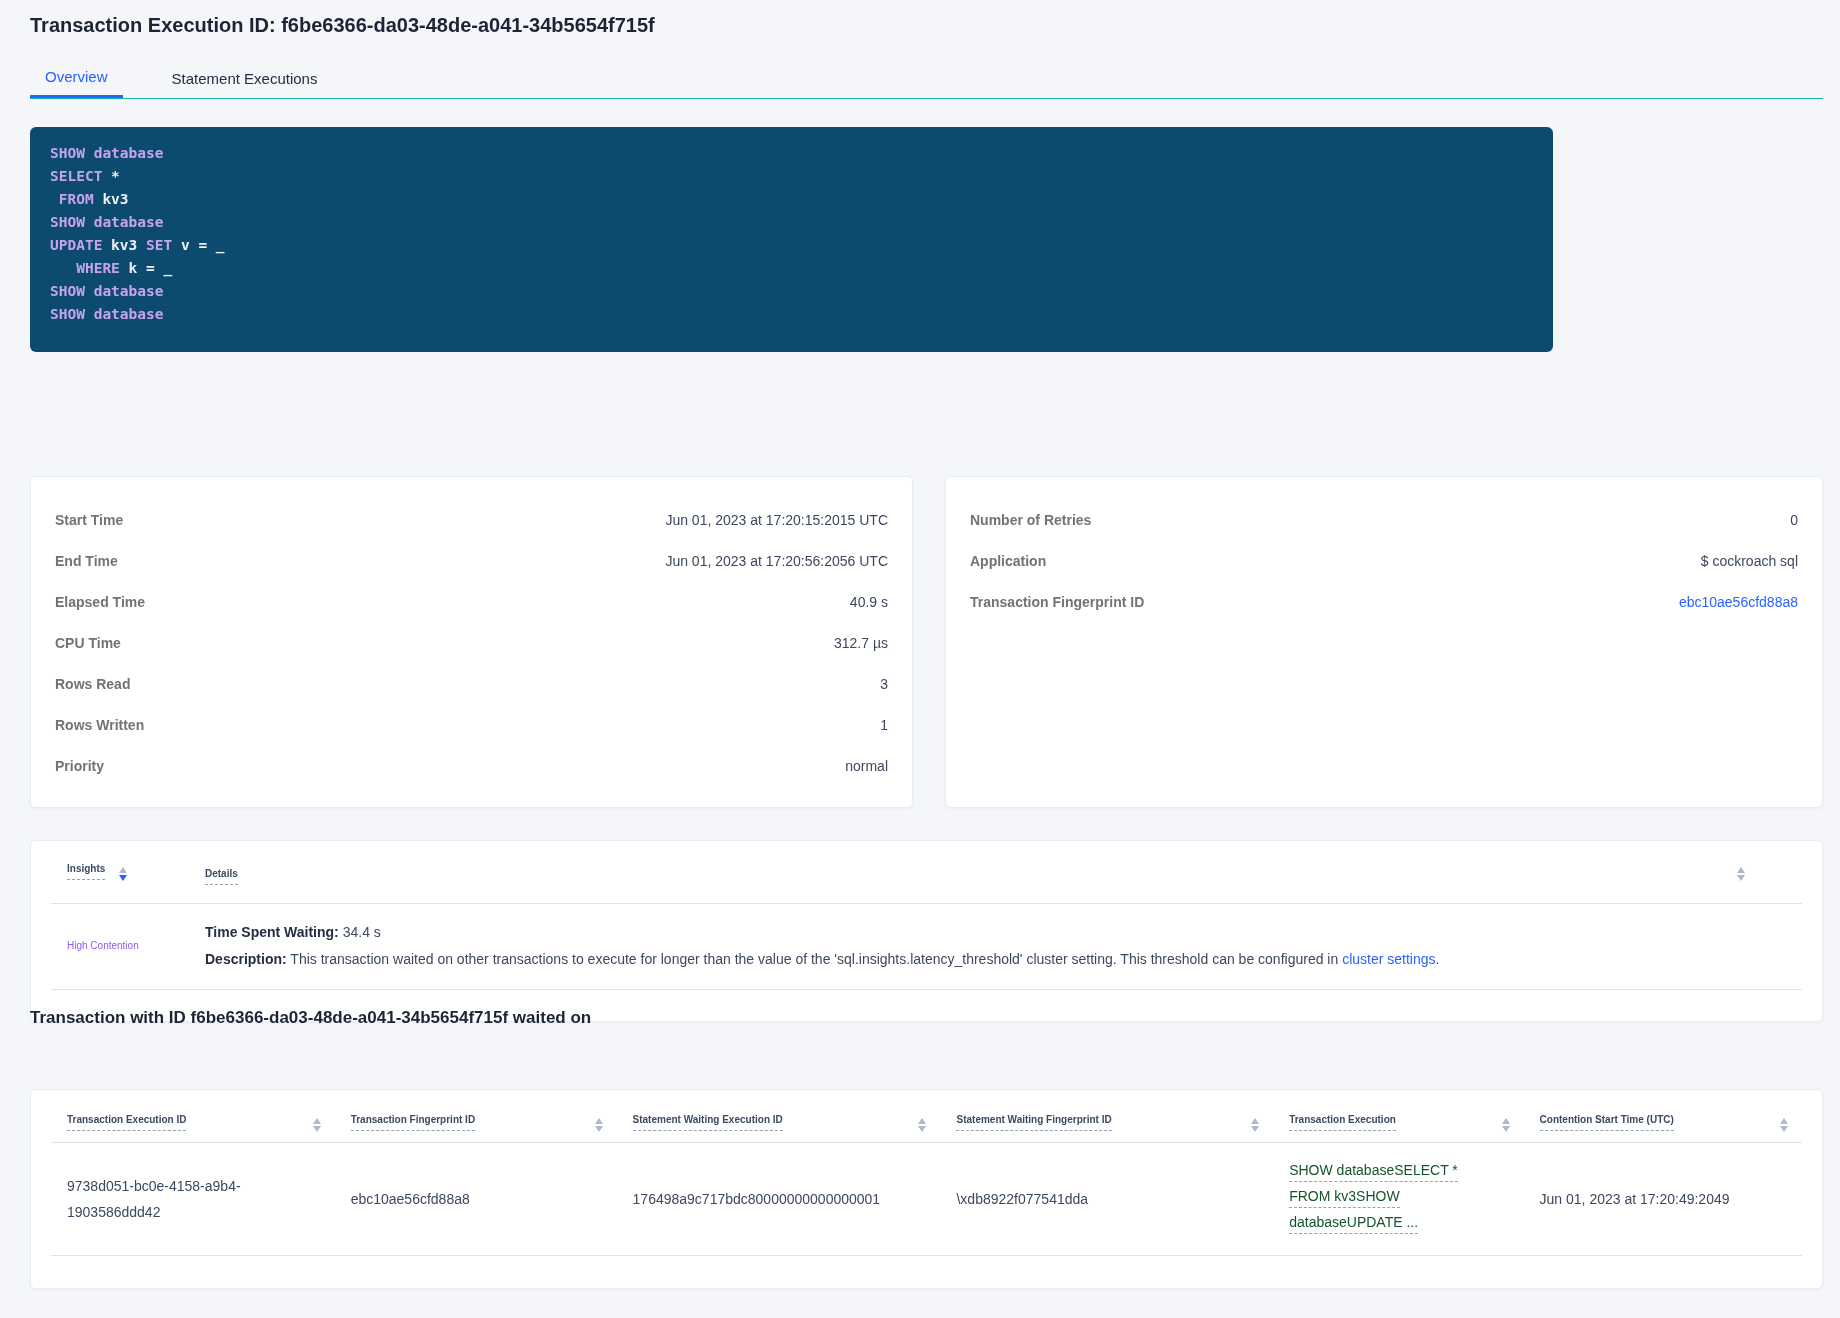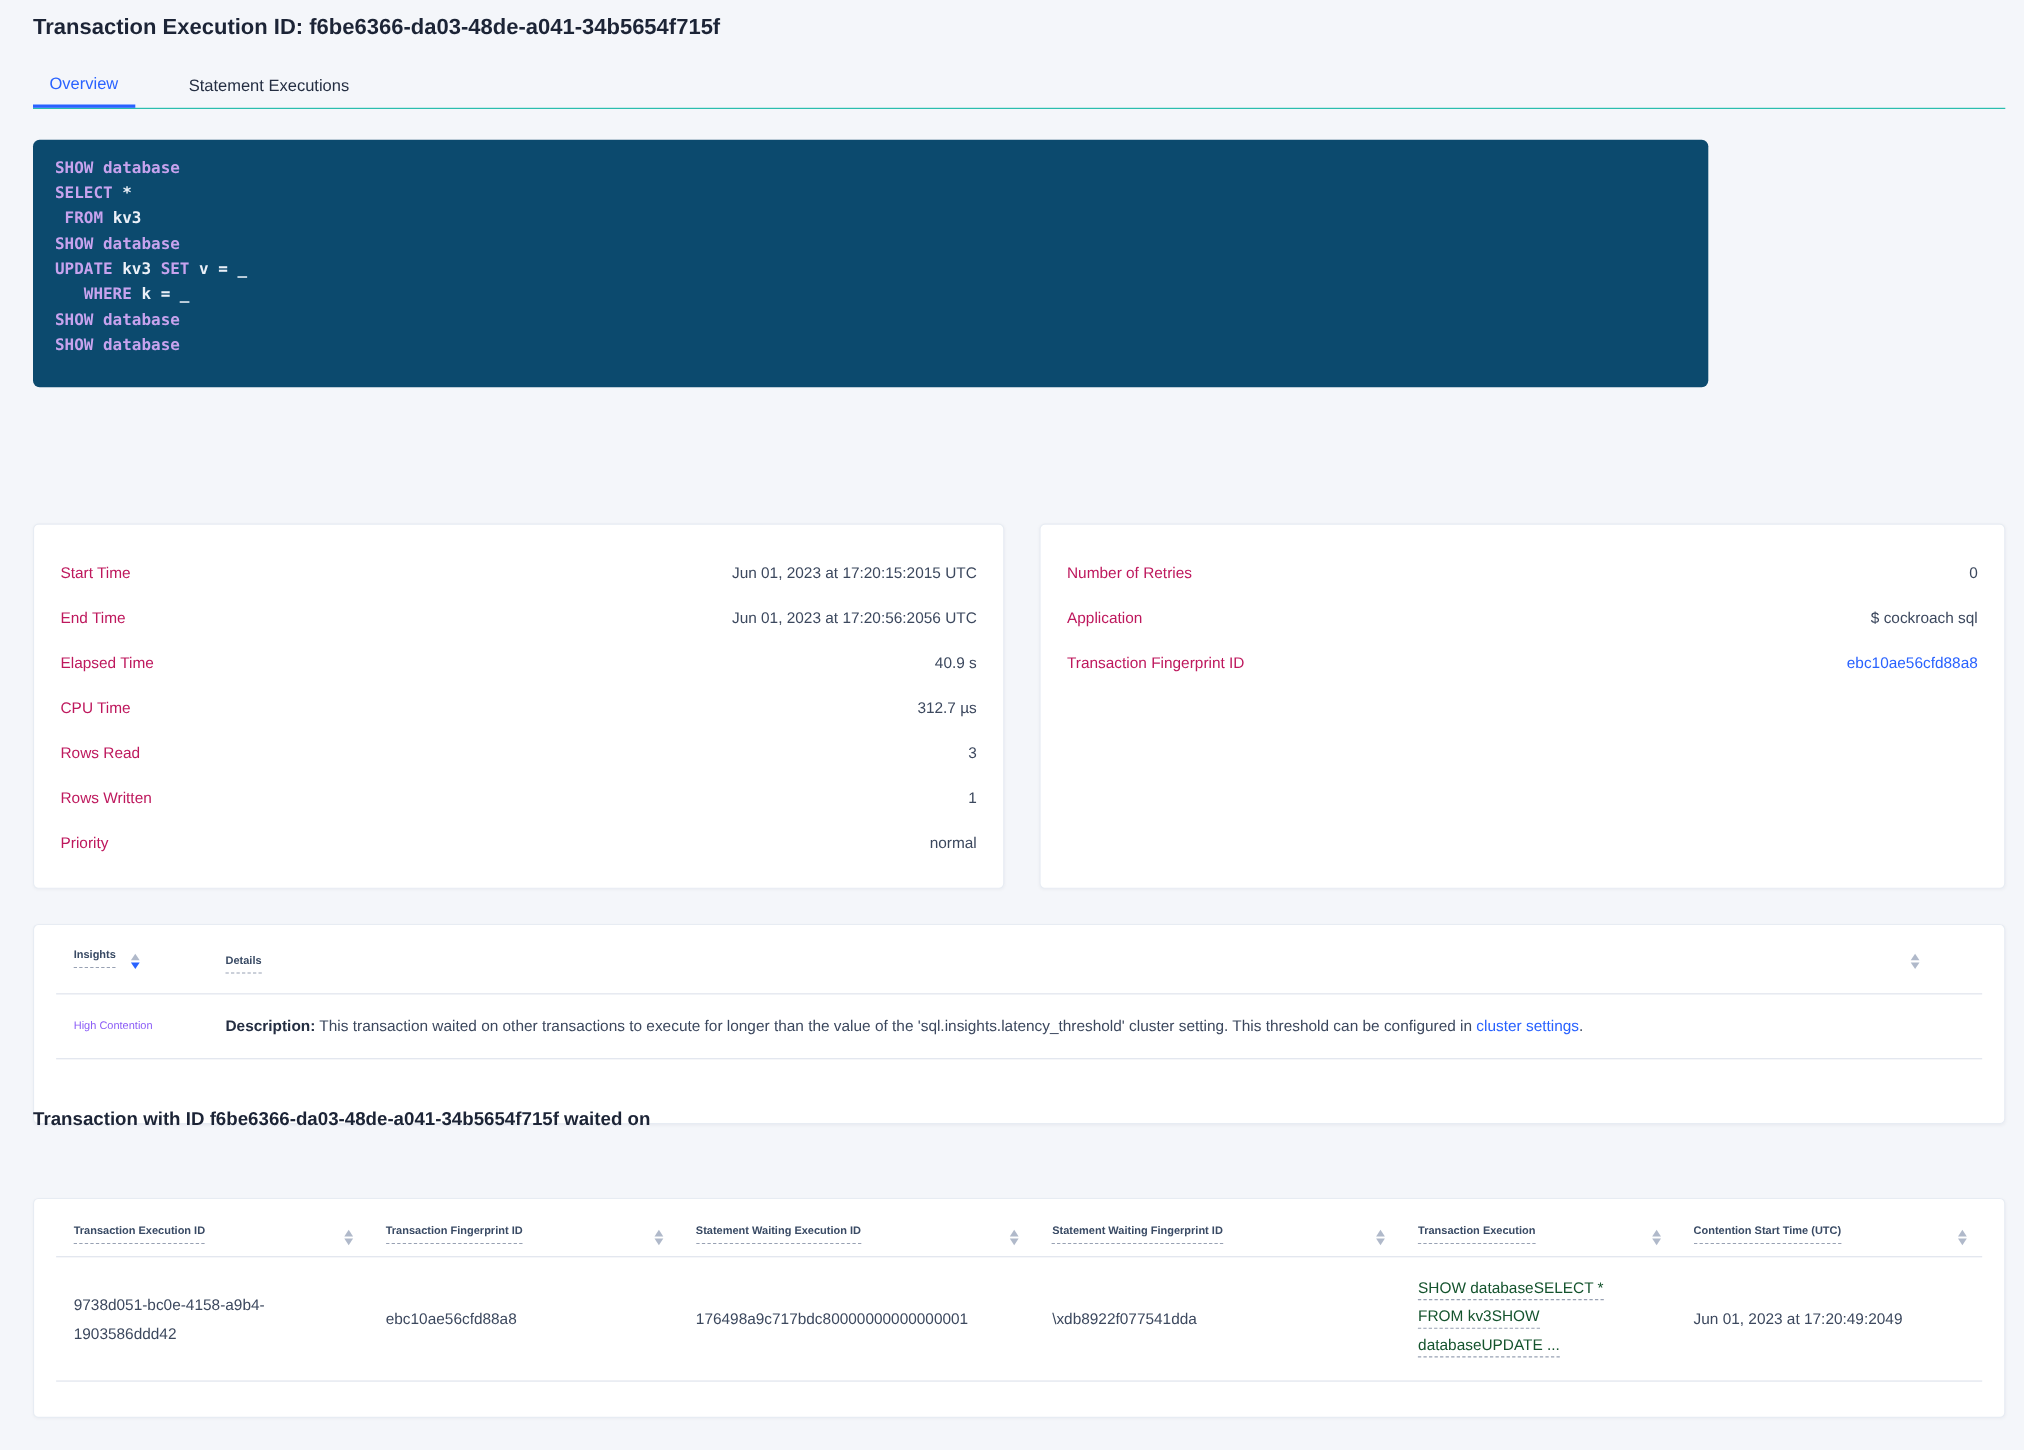--- a/index.html
+++ b/index.html
@@ -57,21 +57,21 @@
     border:1px solid #e7ecf3; border-radius:5px;
     box-sizing:border-box;
     box-shadow:0 1px 3px rgba(20,30,60,0.04);
   }
   #card-left  { left:30px;  top:476px; width:883px; height:332px; padding:22px 24px; }
   #card-right { left:945px; top:476px; width:878px; height:332px; padding:22px 24px; }
   .kv-row {
     display:flex; justify-content:space-between; align-items:center;
     height:41px; font-size:14px;
   }
-  .kv-label { font-weight:normal; color:#be185d; }
+  .kv-label { font-weight:bold; color:#737373; }
   .kv-value { color:#3c485e; text-align:right; }
   a.link { color:#2962ff; text-decoration:none; cursor:pointer; }
 
   
   .th-label {
     font-size:10px; font-weight:bold; color:#394a64;
     padding-bottom:5px; border-bottom:1px dashed #98a1b3;
     display:inline-block; cursor:pointer;
   }
   .sort-arrows {
@@ -215,20 +215,23 @@
         <span class="arr-up"></span>
         <span class="arr-down"></span>
       </span>
   </div>
   <div class="ins-divider"></div>
   <div class="ins-row">
     <div class="ins-c1">
       <span class="ins-insight">High Contention</span>
     </div>
     <div class="ins-details">
+      <div class="ins-line1">
+        <span class="blab">Time Spent Waiting:</span><span> 34.4 s</span>
+      </div>
       <div>
         <span class="blab">Description:</span><span> This transaction waited on other transactions to execute for longer than the value of the 'sql.insights.latency_threshold' cluster setting. This threshold can be configured in </span><a class="link">cluster settings</a><span>.</span>
       </div>
     </div>
   </div>
 </div>
 
 <div class="abs" id="waited-heading">Transaction with ID f6be6366-da03-48de-a041-34b5654f715f waited on</div>
 
 <div class="card" id="card-waited">

